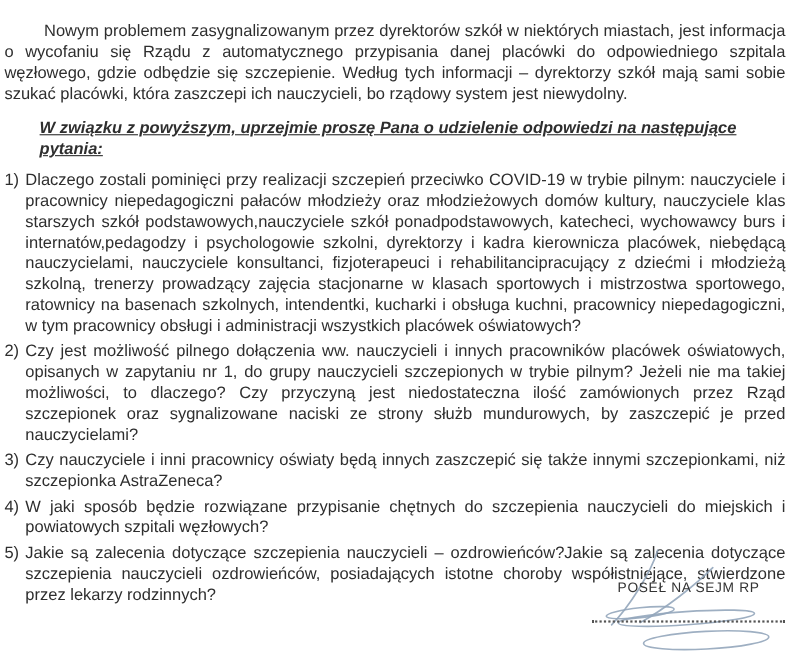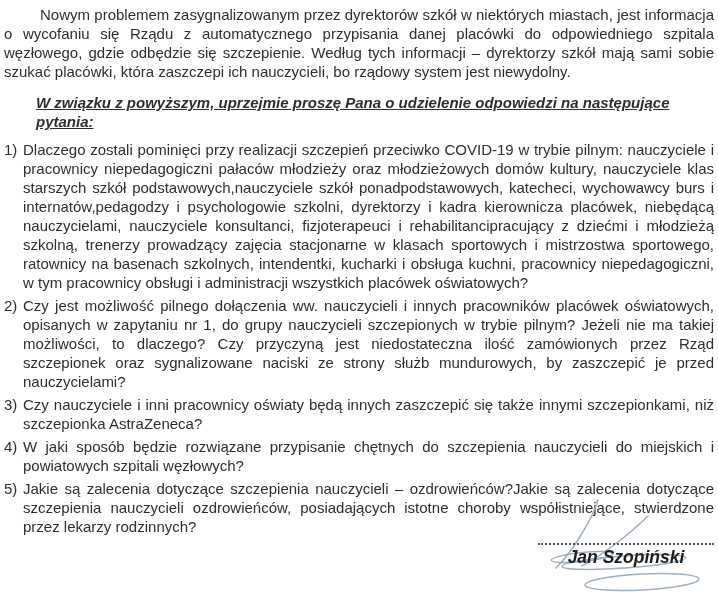--- a/index.html
+++ b/index.html
@@ -8,21 +8,21 @@
   body {
     position: relative;
     background: var(--background, #ffffff);
     color: var(--text, #2e2e2e);
     font-family: "Liberation Sans", sans-serif;
     overflow: hidden;
   }
   .content {
     position: absolute;
     left: 4px;
-    top: 5px;
+    top: 19px;
     width: 710px;
     font-size: 15px;
     line-height: 19px;
   }
   .intro {
     text-align: justify;
     text-indent: 36px;
   }
   .request {
     margin: 12px 0 9px 32px;
@@ -115,15 +115,15 @@
 
 <svg class="sig-scribble" width="198" height="100" viewBox="0 0 198 100" aria-hidden="true">
   <path d="M78,4 C72,24 52,56 36,72"></path>
   <path d="M128,20 C112,36 84,58 62,70"></path>
   <ellipse cx="62" cy="61" rx="31" ry="4.5" transform="rotate(-6 62 61)"></ellipse>
   <ellipse cx="104" cy="66" rx="62" ry="6" transform="rotate(-4 104 66)"></ellipse>
   <ellipse cx="122" cy="86" rx="57" ry="8" transform="rotate(-3 122 86)"></ellipse>
 </svg>
 
 <div class="sig-block">
+  <div class="sig-role">POSEŁ NA SEJM RP</div>
   <div class="sig-dotline"></div>
-  <div class="sig-name">Jan Szopiński</div>
 </div>
 
 </body></html>

